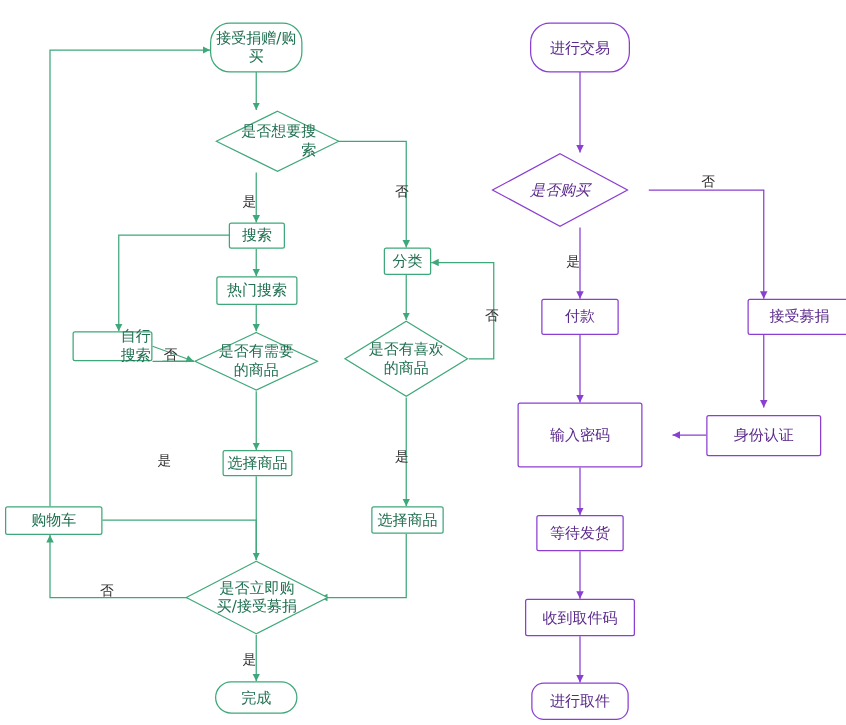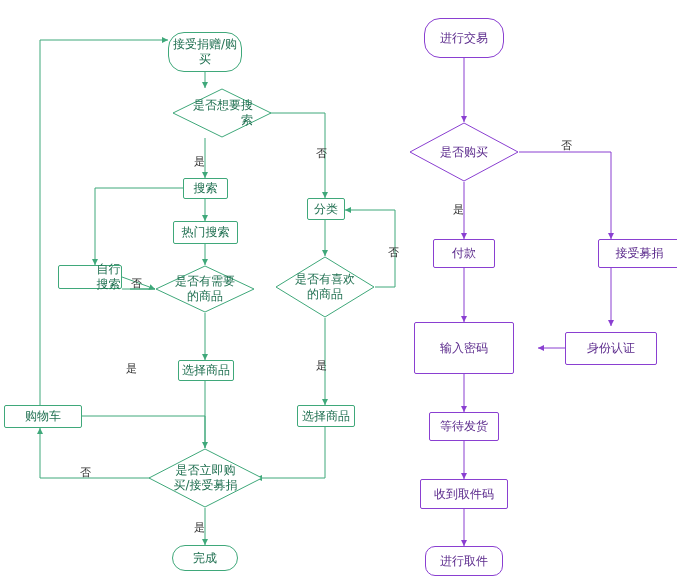--- a/index.html
+++ b/index.html
@@ -149,21 +149,21 @@
       <path d="M565,348 L538,348" marker-end="url(#arrow-purple)"></path>
 
       <path d="M464,374 L464,412" marker-end="url(#arrow-purple)"></path>
 
       <path d="M464,441 L464,479" marker-end="url(#arrow-purple)"></path>
 
       <path d="M464,509 L464,546" marker-end="url(#arrow-purple)"></path>
     </g>
   </svg>
 
-  <div class="node round green" style="left:168px; top:32px; width:74px; height:40px;">
+  <div class="node round green" style="left:168px; top:18px; width:74px; height:40px;">
     <span>接受捐赠/购买</span>
   </div>
 
   <div class="node diamond" style="left:172px; top:88px; width:100px; height:50px;text-align:right;">
     <svg class="diamond-shape" viewBox="0 0 100 50" preserveAspectRatio="none">
       <polygon points="50,1 99,25 50,49 1,25" fill="#ffffff" stroke="#3fa87a" stroke-width="1"></polygon>
     </svg>
     <span class="diamond-label" style="color:#1f6f50; width:62px;">是否想要搜索</span>
   </div>
 
@@ -226,21 +226,21 @@
   <div class="edge-label green" style="left:388px; top:246px;">否</div>
   <div class="edge-label green" style="left:126px; top:362px;">是</div>
   <div class="edge-label green" style="left:316px; top:359px;">是</div>
   <div class="edge-label green" style="left:80px; top:466px;">否</div>
   <div class="edge-label green" style="left:194px; top:521px;">是</div>
 
   <div class="node round purple" style="left:424px; top:18px; width:80px; height:40px;">
     <span>进行交易</span>
   </div>
 
-  <div class="node diamond" style="left:409px; top:122px; width:110px; height:60px;">
+  <div class="node diamond" style="left:393px; top:122px; width:110px; height:60px;font-style:italic;">
     <svg class="diamond-shape" viewBox="0 0 110 60" preserveAspectRatio="none">
       <polygon points="55,1 109,30 55,59 1,30" fill="#ffffff" stroke="#8a3fd1" stroke-width="1"></polygon>
     </svg>
     <span class="diamond-label" style="color:#5b2a8c;">是否购买</span>
   </div>
 
   <div class="node rect purple" style="left:433px; top:239px; width:62px; height:29px;">
     <span>付款</span>
   </div>
 

